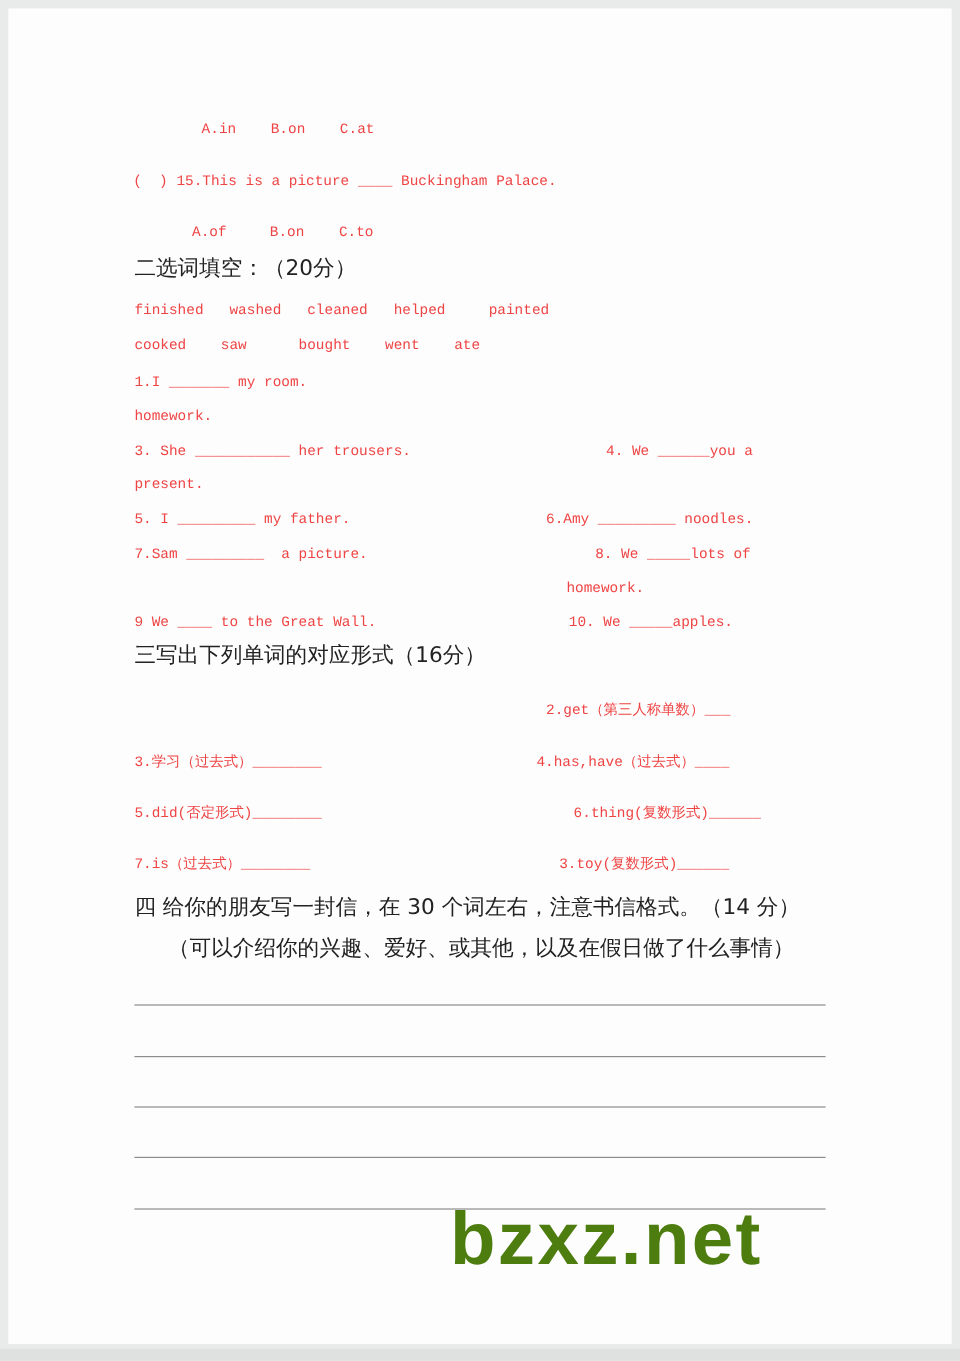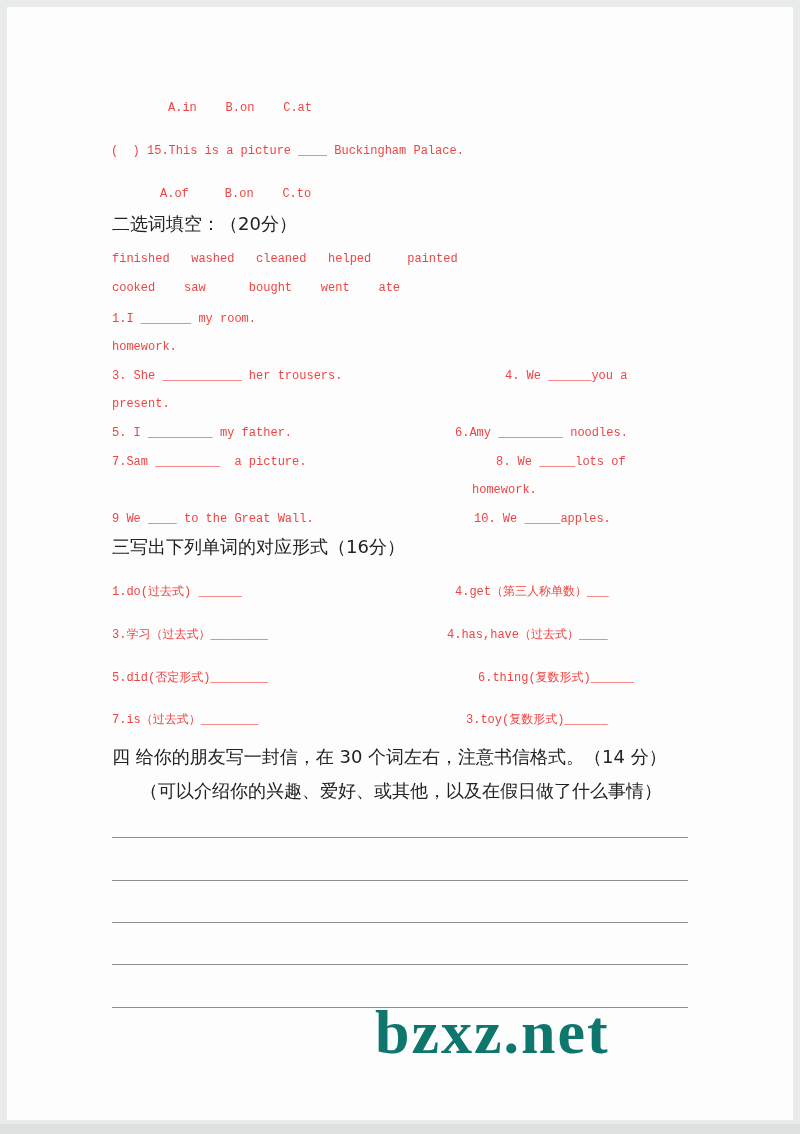--- a/index.html
+++ b/index.html
@@ -46,23 +46,23 @@
   }
   .answer-line {
     position: absolute;
     height: 1px;
     border-bottom: 1px solid #8d8d8d;
   }
   .watermark {
     position: absolute;
     font-size: 62px;
     font-weight: bold;
-    color: #0f766e;
+    color: #4d7c0f;
     letter-spacing: 2px;
-    font-family: Liberation Serif, serif;
+    font-family: Liberation Sans, sans-serif;
   }
 </style>
 </head>
 <body>
 
 <div class="canvas">
   <div class="page">
 
     <div class="ln" style="left:161px; top:90px">A.in    B.on    C.at</div>
     <div class="ln" style="left:104px; top:133px">(  ) 15.This is a picture ____ Buckingham Palace.</div>
@@ -79,22 +79,21 @@
     <div class="ln" style="left:105px; top:386px">present.</div>
     <div class="ln" style="left:105px; top:415px">5. I _________ my father.</div>
     <div class="ln" style="left:448px; top:415px">6.Amy _________ noodles.</div>
     <div class="ln" style="left:105px; top:444px">7.Sam _________  a picture.</div>
     <div class="ln" style="left:489px; top:444px">8. We _____lots of</div>
     <div class="ln" style="left:465px; top:472px">homework.</div>
     <div class="ln" style="left:105px; top:501px">9 We ____ to the Great Wall.</div>
     <div class="ln" style="left:467px; top:501px">10. We _____apples.</div>
 
     <div class="ln cjk" style="left:105px; top:529px">三写出下列单词的对应形式（16分）</div>
-    <div class="ln" style="left:105px; top:574px">1.do(过去式) ______</div>
-    <div class="ln" style="left:448px; top:574px">4.get（第三人称单数）___</div>
+    <div class="ln" style="left:448px; top:574px">2.get（第三人称单数）___</div>
     <div class="ln" style="left:105px; top:617px">3.学习（过去式）________</div>
     <div class="ln" style="left:440px; top:617px">4.has,have（过去式）____</div>
     <div class="ln" style="left:105px; top:660px">5.did(否定形式)________</div>
     <div class="ln" style="left:471px; top:660px">6.thing(复数形式)______</div>
     <div class="ln" style="left:105px; top:702px">7.is（过去式）________</div>
     <div class="ln" style="left:459px; top:702px">3.toy(复数形式)______</div>
 
     <div class="ln cjk" style="left:105px; top:739px">四 给你的朋友写一封信，在 30 个词左右，注意书信格式。（14 分）</div>
     <div class="ln cjk" style="left:133px; top:773px">（可以介绍你的兴趣、爱好、或其他，以及在假日做了什么事情）</div>
 

